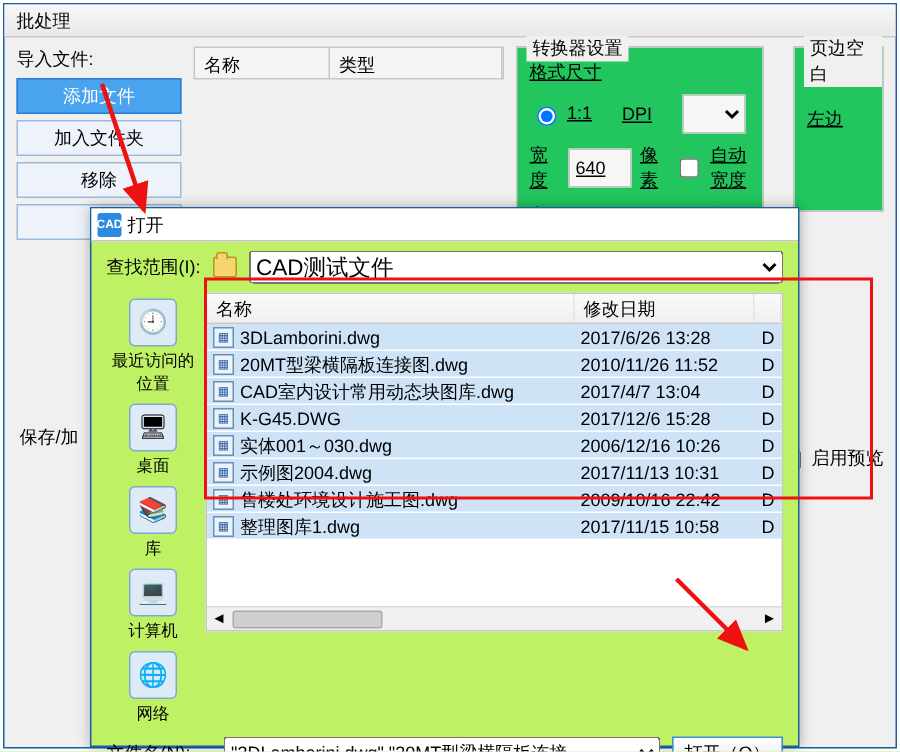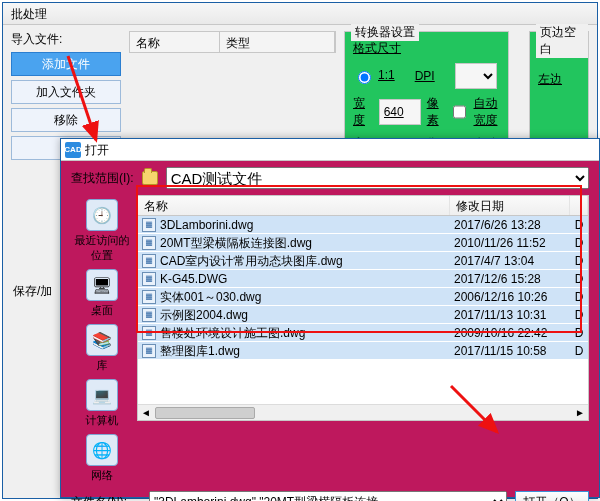--- a/index.html
+++ b/index.html
@@ -22,21 +22,21 @@
   .group { border: 1px solid #c7c7c7; padding: 8px 8px; margin-bottom: 8px; position: relative; background:#22c55e;text-decoration:underline; }
   .group-title { position: absolute; top: -8px; left: 6px; background: #f0f0f0; padding: 0 4px; font-size: 12px; }
   .row { display: flex; align-items: center; gap: 6px; margin-bottom: 6px; font-size: 12px; }
   .inp { border: 1px solid #c7c7c7; background: #fff; height: 20px; padding: 12px 4px; font-size: 12px; }
   .min { width: 42px; background:#f6f6f6;}
   .chk { display:inline-flex; gap:4px;}
   
   .lower-left { position:absolute; left:10px; top:280px; font-size:12px; display:flex; flex-direction:row; gap:10px;}
   
   
-  .dialog { position: absolute; left: 60px; top: 138px; width: 540px; height: 360px; border: 1px solid #1a5fa5; background: #be185d; box-shadow: 0 0 8px rgba(0,0,0,.3); }
+  .dialog { position: absolute; left: 60px; top: 138px; width: 473px; height: 360px; border: 1px solid #1a5fa5; background: #bef264; box-shadow: 0 0 8px rgba(0,0,0,.3); }
   .dialog-title { height: 22px; line-height: 22px; font-size: 12px; color: #000; background: #fff; border-bottom: 1px solid #c7c7c7; display:flex; align-items:center; padding-left:4px; gap:4px;}
   .cad-icon { width:16px; height:16px; background:#2b8be0; border-radius:2px; display:inline-flex; align-items:center; justify-content:center; color:#fff; font-size:8px; font-weight:bold;}
   .dialog-body { padding: 6px 10px; font-size: 12px; }
   .look-in { display:flex; align-items:center; gap:8px; margin-bottom:6px;}
   .look-in select { flex:1; height:22px; font-size:15px; }
   .folder-icon{ width:16px; height:14px; display:inline-block; background:#f7d56e; border:1px solid #b79426; border-radius:2px; position:relative;}
   .folder-icon::before{content:"";position:absolute;top:-4px;left:1px;width:6px;height:4px;background:#f7d56e;border:1px solid #b79426;border-bottom:none;border-radius:2px 2px 0 0;}
   
   .mid { display:flex; gap:4px;}
   .places { width:62px; display:flex; flex-direction:column; align-items:center; gap:6px; padding-top:4px; }

